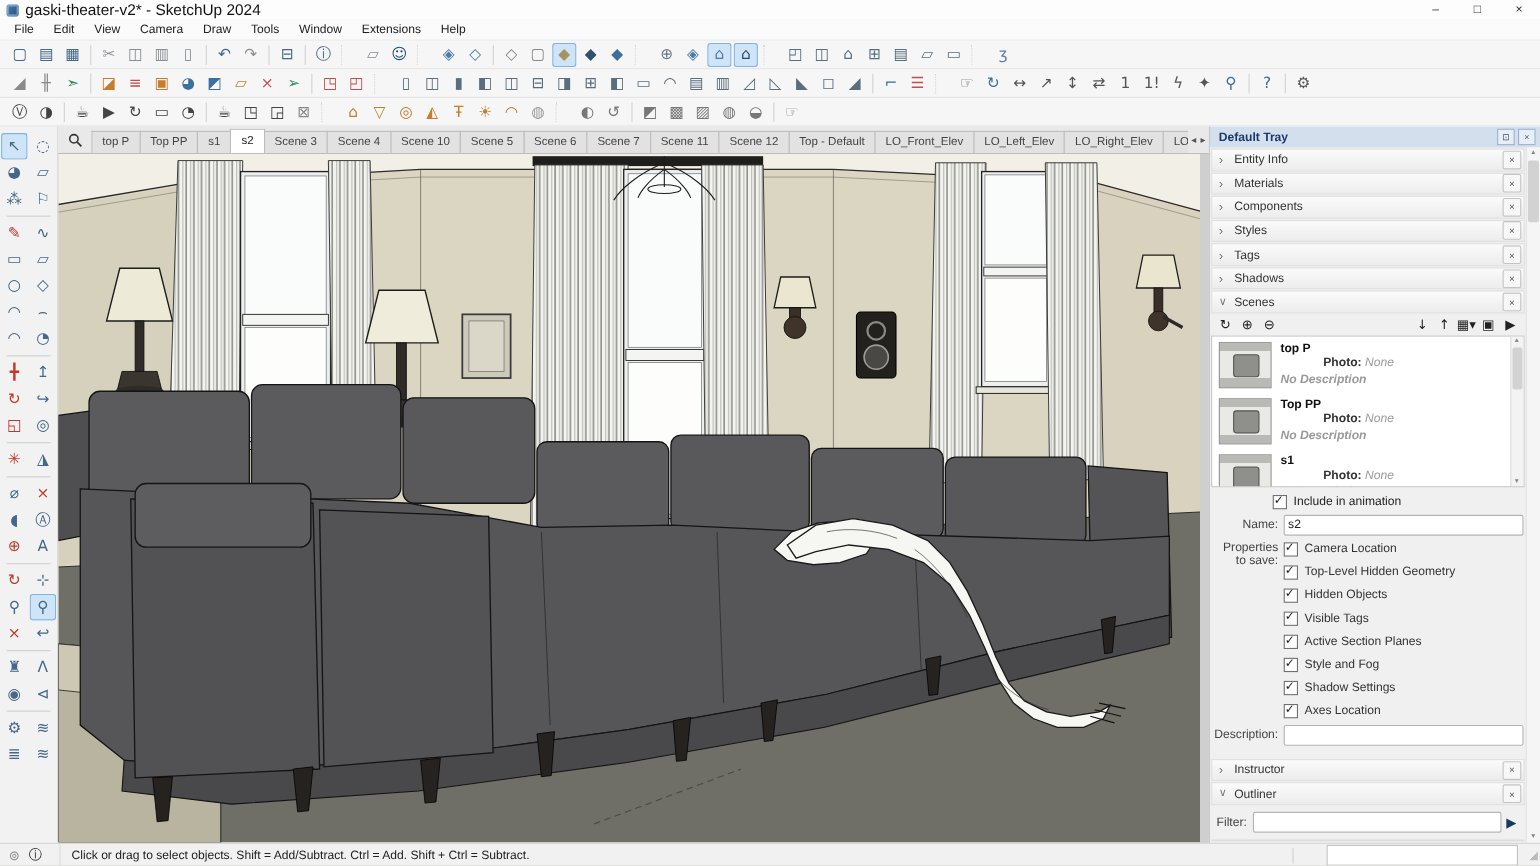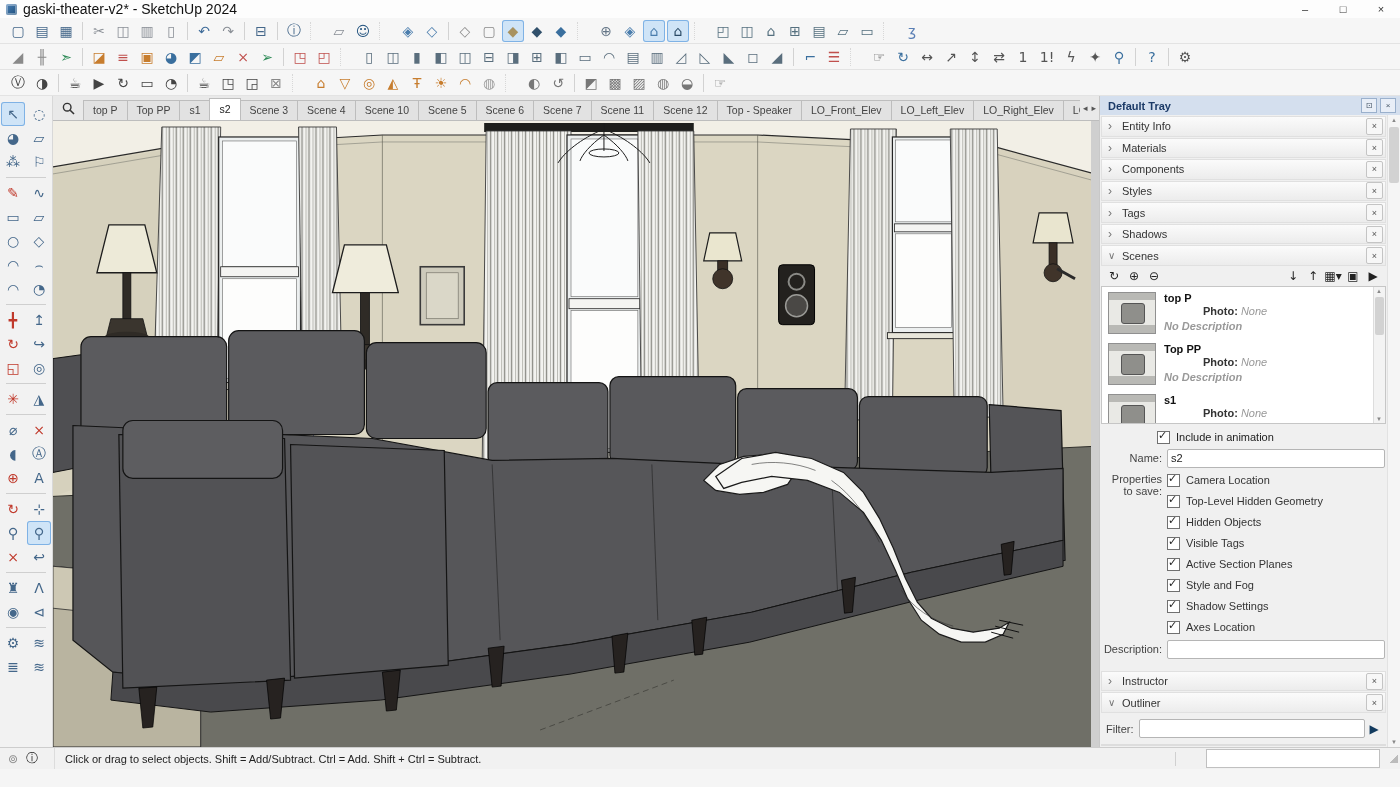--- a/index.html
+++ b/index.html
@@ -114,20 +114,31 @@
   <div class="titlebar">
     <span class="logo"></span>
     <span class="title">gaski-theater-v2* - SketchUp 2024</span>
     <span class="wctrls">
       <span class="wc">–</span>
       <span class="wc">□</span>
       <span class="wc">×</span>
     </span>
   </div>
 
+  <div class="menubar">
+    <span class="menuitem">File</span>
+    <span class="menuitem">Edit</span>
+    <span class="menuitem">View</span>
+    <span class="menuitem">Camera</span>
+    <span class="menuitem">Draw</span>
+    <span class="menuitem">Tools</span>
+    <span class="menuitem">Window</span>
+    <span class="menuitem">Extensions</span>
+    <span class="menuitem">Help</span>
+  </div>
 
   <div class="toolbar">
       <span class="btn" title="new-file">▢</span>
       <span class="btn" title="open-file">▤</span>
       <span class="btn" title="save-file">▦</span>
       <span class="sep"></span>
       <span class="btn" title="cut" style="color: rgb(138, 143, 150);">✂</span>
       <span class="btn" title="copy" style="color: rgb(138, 143, 150);">◫</span>
       <span class="btn" title="paste" style="color: rgb(138, 143, 150);">▥</span>
       <span class="btn" title="erase" style="color: rgb(138, 143, 150);">▯</span>
@@ -328,21 +339,21 @@
             <span class="tab">s1</span>
             <span class="tab active">s2</span>
             <span class="tab">Scene 3</span>
             <span class="tab">Scene 4</span>
             <span class="tab">Scene 10</span>
             <span class="tab">Scene 5</span>
             <span class="tab">Scene 6</span>
             <span class="tab">Scene 7</span>
             <span class="tab">Scene 11</span>
             <span class="tab">Scene 12</span>
-            <span class="tab">Top - Speaker</span>
+            <span class="tab">Top - Default</span>
             <span class="tab">LO_Front_Elev</span>
             <span class="tab">LO_Left_Elev</span>
             <span class="tab">LO_Right_Elev</span>
             <span class="tab">LO_Right2_Elev</span>
           </div>
         <span class="tabscroll">
           <span>◂</span>
           <span>▸</span>
         </span>
       </div>

